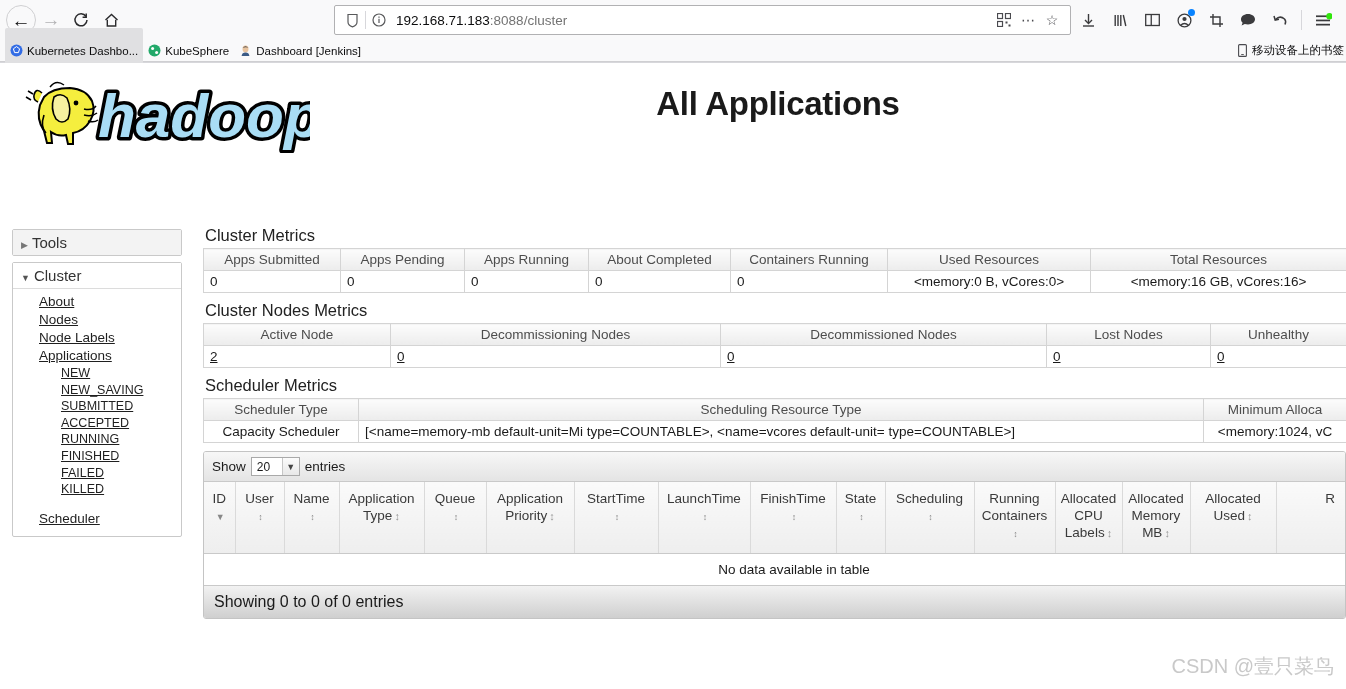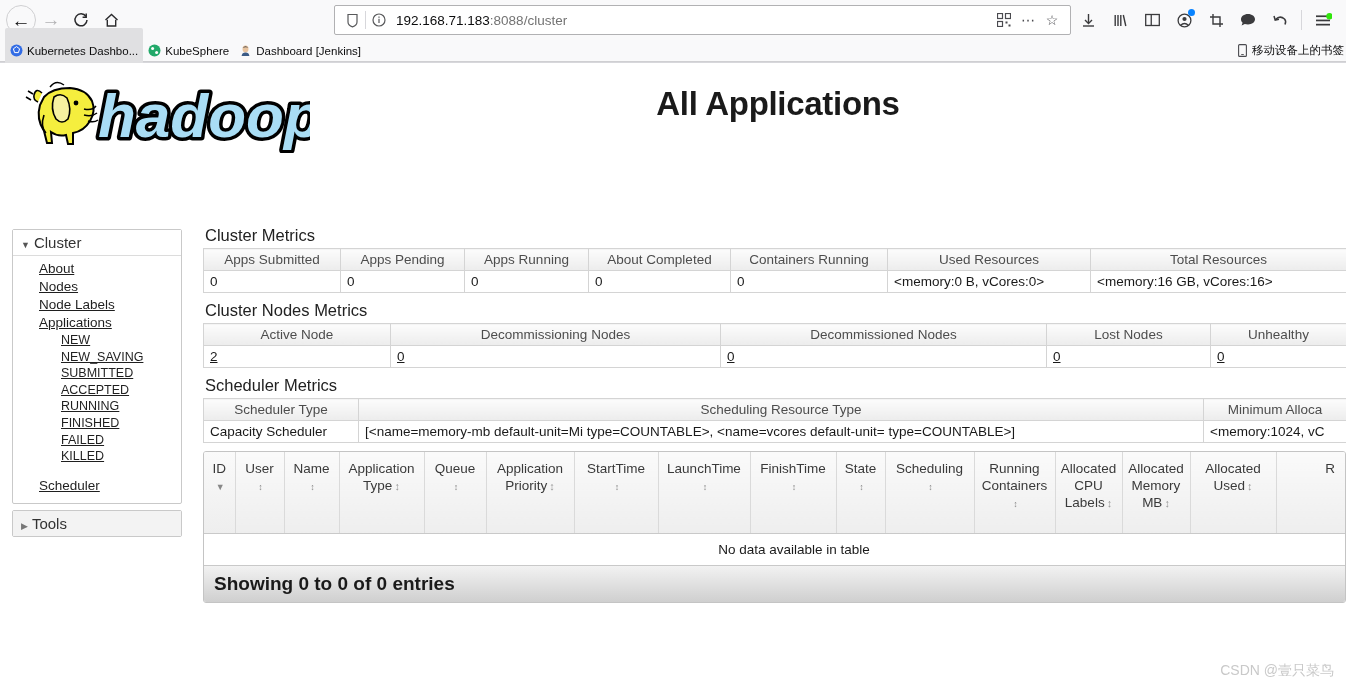--- a/index.html
+++ b/index.html
@@ -210,21 +210,21 @@
   }
   table.metrics td {
     border: 1px solid #d4d4d4;
     border-top: none;
     padding: 3px 6px;
     color: #1a1a1a;
     font-size: 13.5px;
     white-space: nowrap;
     background: #fff;
   }
-  td.center { text-align: left; }
+  td.center { text-align: center; }
   td.left { text-align: left; }
   a.u { color: #1a1a1a; text-decoration: underline; }
 
   
   .dt-wrap {
     width: 1143px;
     border: 1px solid #c4c4c4;
     border-radius: 3px;
     background: #fff;
     margin-top: 4px;
@@ -263,21 +263,21 @@
     font-size: 13px;
   }
   table.dt th {
     background: linear-gradient(to bottom, #fafafa, #eeeeee);
     border-right: 1px solid #dadada;
     border-bottom: 1px solid #c9c9c9;
     color: #3a3a3a;
     font-weight: normal;
     font-size: 13.5px;
     vertical-align: top;
-    padding: 8px 4px 20px 4px;
+    padding: 8px 4px 10px 4px;
     text-align: center;
     height: 70px;
     line-height: 17px;
   }
   .sortic {
     color: #999;
     font-size: 11px;
     margin-left: 2px;
     white-space: nowrap;
   }
@@ -286,29 +286,28 @@
     text-align: center;
     padding: 8px;
     font-size: 13.5px;
     color: #1a1a1a;
     border-bottom: 1px solid #c9c9c9;
     background: #fff;
   }
   .dt-bottom {
     background: linear-gradient(to bottom, #f2f2f2, #cfcfcf);
     padding: 7px 10px;
-    font-size: 19px;
+    font-size: 16px;
     color: #1a1a1a;
-    font-weight: bold;
   }
 
   .watermark {
     position: absolute;
     right: 12px; bottom: 8px;
-    font-size: 14px;
+    font-size: 20px;
     color: #c9c9c9;
   }
 </style>
 </head>
 <body>
 
 <div class="browser-chrome">
 
   <div class="nav-bar">
     <div class="nav-btn back">
@@ -486,43 +485,43 @@
         </g>
       </svg>
     </div>
     <div class="page-title">
       <span class="title-offset">All Applications</span>
     </div>
   </div>
 
   <div class="sidebar">
     <div class="panel">
+      <div class="panel-head collapsed">
+        <span class="caret-right">▶</span><span>Tools</span>
+      </div>
+    </div>
+    <div class="panel">
       <div class="panel-head">
         <span class="caret-down">▼</span><span>Cluster</span>
       </div>
       <div class="panel-body">
         <a class="nav-link" href="#">About</a>
         <a class="nav-link" href="#">Nodes</a>
         <a class="nav-link" href="#">Node Labels</a>
         <a class="nav-link" href="#">Applications</a>
         <a class="nav-link sub" href="#">NEW</a>
         <a class="nav-link sub" href="#">NEW_SAVING</a>
         <a class="nav-link sub" href="#">SUBMITTED</a>
         <a class="nav-link sub" href="#">ACCEPTED</a>
         <a class="nav-link sub" href="#">RUNNING</a>
         <a class="nav-link sub" href="#">FINISHED</a>
         <a class="nav-link sub" href="#">FAILED</a>
         <a class="nav-link sub" href="#">KILLED</a>
         <div class="nav-spacer"></div>
         <a class="nav-link" href="#">Scheduler</a>
-      </div>
-    </div>
-    <div class="panel">
-      <div class="panel-head collapsed">
-        <span class="caret-right">▶</span><span>Tools</span>
       </div>
     </div>
   </div>
 
   <div class="main">
 
     <div class="sec-title">Cluster Metrics</div>
     <table class="metrics">
       <colgroup>
         <col style="width:137px">
@@ -603,20 +602,28 @@
       <tbody>
         <tr>
           <td class="center">Capacity Scheduler</td>
           <td class="left">[&lt;name=memory-mb default-unit=Mi type=COUNTABLE&gt;, &lt;name=vcores default-unit= type=COUNTABLE&gt;]</td>
           <td class="center">&lt;memory:1024, vC</td>
         </tr>
       </tbody>
     </table>
 
     <div class="dt-wrap">
+      <div class="dt-top">
+        <span>Show</span>
+        <span class="sel-box">
+          <span class="val">20</span>
+          <span class="arrow">▼</span>
+        </span>
+        <span>entries</span>
+      </div>
 
       <table class="dt">
         <colgroup>
           <col style="width:31px">
             <col style="width:49px">
             <col style="width:55px">
             <col style="width:85px">
           <col style="width:62px">
             <col style="width:88px">
             <col style="width:84px">

